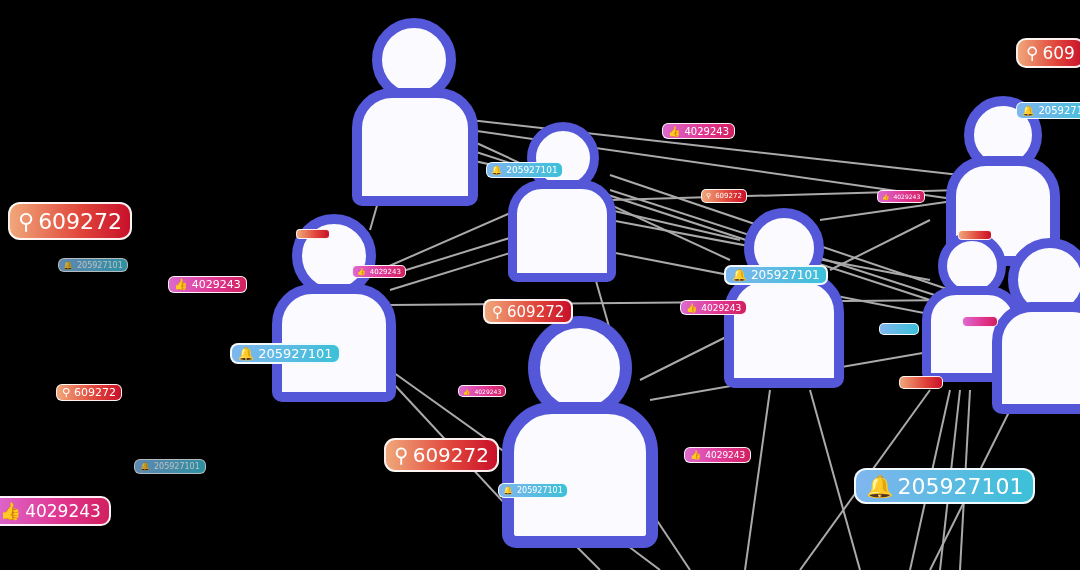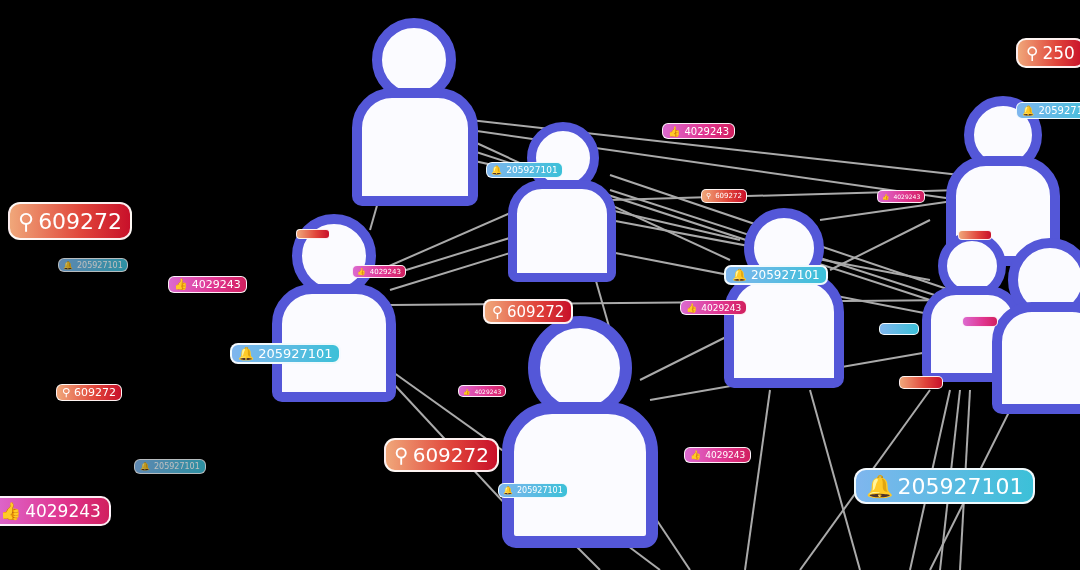--- a/index.html
+++ b/index.html
@@ -161,21 +161,21 @@
 <div class="badge like" style="left:877px;top:190px;height:13px;padding:0 4px;border-radius:5px;font-size:6px;border-width:1px;">
   <span class="ic">👍</span>
     <span>4029243</span>
 </div>
 <div class="badge bell" style="left:1016px;top:102px;height:17px;padding:0 5px;border-radius:6px;font-size:10px;border-width:1px;">
   <span class="ic">🔔</span>
     <span>205927101</span>
 </div>
 <div class="badge search" style="left:1016px;top:38px;height:30px;padding:0 8px;border-radius:10px;font-size:17px;">
   <span class="ic">⚲</span>
-    <span>250</span>
+    <span>609</span>
 </div>
 <div class="badge bell" style="left:879px;top:323px;height:12px;width:40px;border-radius:5px;font-size:0;border-width:1px;">
   <span>205927101</span>
 </div>
 <div class="badge like" style="left:962px;top:316px;height:11px;width:36px;border-radius:5px;font-size:0;border-width:1px;">
   <span>4029243</span>
 </div>
 <div class="badge bell" style="left:854px;top:468px;height:36px;padding:0 10px;border-radius:12px;font-size:22px;">
   <span class="ic">🔔</span>
     <span>205927101</span>

